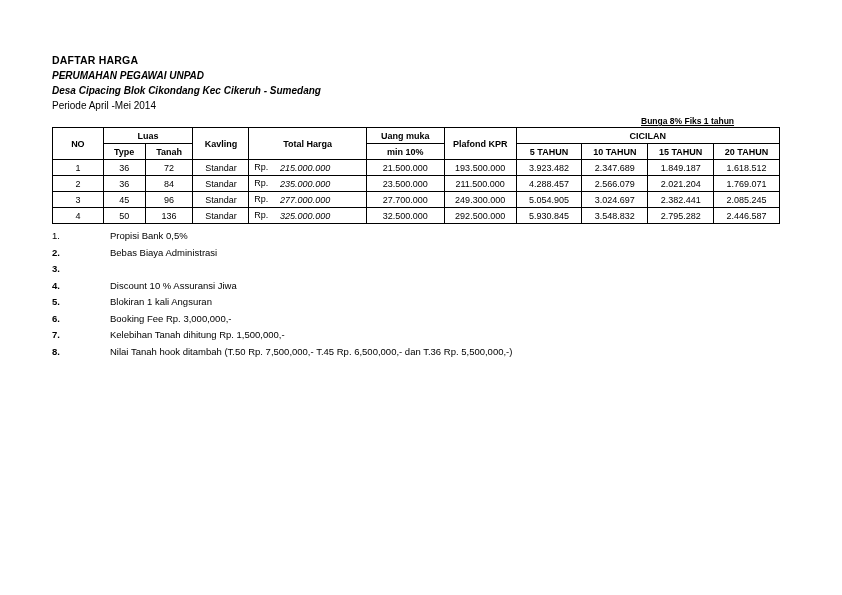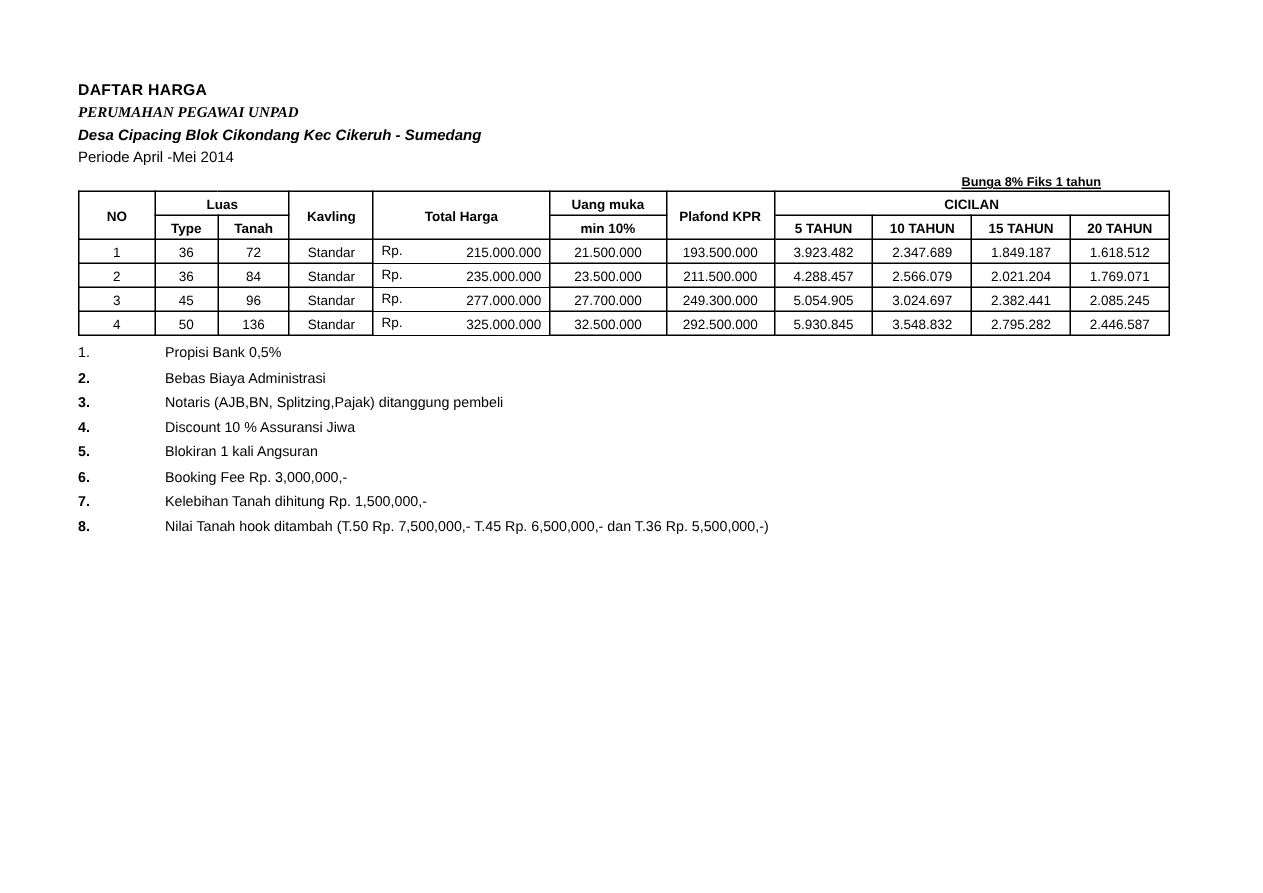--- a/index.html
+++ b/index.html
@@ -31,21 +31,20 @@
     font-size: 10.5px;
     font-weight: bold;
     line-height: 15px;
     letter-spacing: 0.2px;
   }
   .title-2 {
     font-size: 10px;
     font-weight: bold;
     font-style: italic;
     line-height: 15px;
-    font-family: Liberation Serif, serif;
   }
   .title-3 {
     font-size: 10px;
     font-weight: bold;
     font-style: italic;
     line-height: 15px;
   }
   .title-4 {
     font-size: 10px;
     font-weight: normal;
@@ -91,22 +90,22 @@
     padding-left: 5px;
     position: relative;
   }
   td.rp-cell .rp-label {
     position: absolute;
     left: 5px;
     top: 0;
   }
   td.rp-cell .rp-val {
     display: block;
-    text-align: right;
     padding-right: 5px;
+    font-style: italic;
   }
   .c-no      { width: 51px; }
   .c-type    { width: 42px; }
   .c-tanah   { width: 48px; }
   .c-kavling { width: 56px; }
   .c-total   { width: 118px; }
   .c-uang    { width: 78px; }
   .c-plafon  { width: 72px; }
   .c-cic     { width: 66px; }
 
@@ -259,21 +258,20 @@
     <div class="note-row">
       <span class="note-num plain">1.</span>
       <span class="note-text">Propisi Bank 0,5%</span>
     </div>
     <div class="note-row">
       <span class="note-num">2.</span>
       <span class="note-text">Bebas Biaya Administrasi</span>
     </div>
     <div class="note-row">
       <span class="note-num">3.</span>
-      <span class="note-text">Notaris (AJB,BN, Splitzing,Pajak) ditanggung pembeli</span>
     </div>
     <div class="note-row">
       <span class="note-num">4.</span>
       <span class="note-text">Discount 10 % Assuransi Jiwa</span>
     </div>
     <div class="note-row">
       <span class="note-num">5.</span>
       <span class="note-text">Blokiran 1 kali Angsuran</span>
     </div>
     <div class="note-row">

